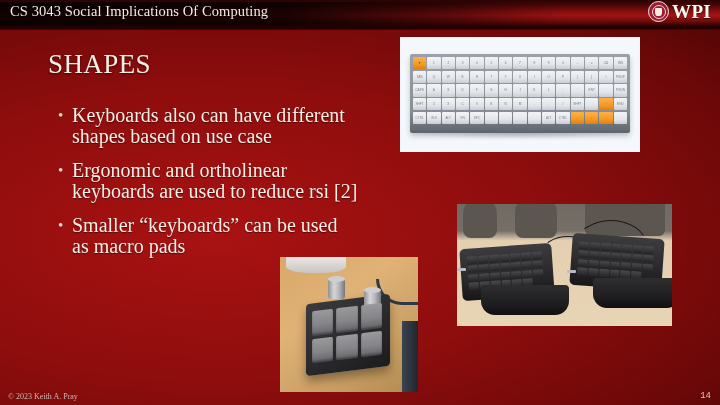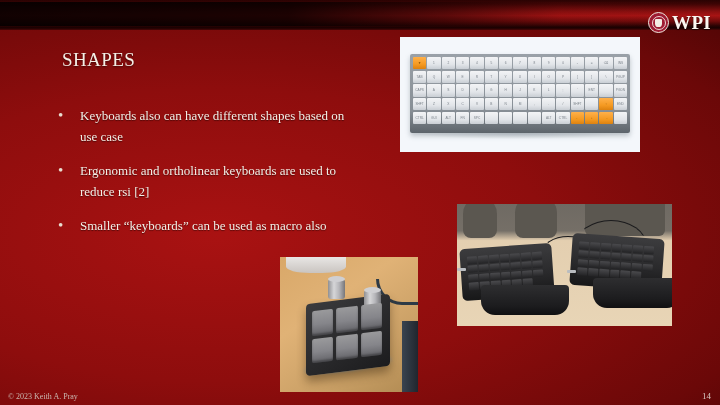--- a/index.html
+++ b/index.html
@@ -34,21 +34,21 @@
     white-space: nowrap;
     text-shadow: 0 1px 1px rgba(0,0,0,.8);
   }
   #header-underline {
     position: absolute; left: 0; top: 28px; width: 720px; height: 2px;
     background: linear-gradient(to bottom, #1a0101, #4a0606);
   }
 
   
   #wpi-logo {
-    position: absolute; right: 9px; top: 12px;
+    position: absolute; right: 9px; top: 1px;
     display: flex; align-items: center; gap: 3px;
   }
   #wpi-seal {
     position: relative; width: 21px; height: 21px; border-radius: 50%;
     background: #9e1b32;
     border: 1.4px solid #f0e9e0;
     display: flex; align-items: center; justify-content: center;
   }
   #wpi-seal-inner {
     width: 14px; height: 14px; border-radius: 50%;
@@ -62,40 +62,39 @@
   }
   #wpi-wordmark {
     font-family: "Liberation Serif", serif;
     font-size: 19px; font-weight: bold; color: #fbf7f1;
     letter-spacing: .3px; line-height: 21px;
     text-shadow: 0 1px 1px rgba(0,0,0,.6);
   }
 
   
   #slide-title {
-    position: absolute; left: 62px; top: 49px;
-    font-size: 19px; color: #f5efe6; letter-spacing: .4px;
+    position: absolute; left: 48px; top: 49px;
+    font-size: 27px; color: #f5efe6; letter-spacing: .4px;
     text-shadow: 0 1px 2px rgba(0,0,0,.55);
   }
 
   
   #bullets {
     position: absolute; left: 58px; top: 105px; width: 300px;
   }
   .bullet {
     display: flex; margin-bottom: 13px;
   }
   .bullet-dot {
     width: 14px; flex: 0 0 14px;
     font-size: 15px; color: #e8ded1; line-height: 21px;
   }
   .bullet-text {
-    font-size: 13px; color: #f4efe7; line-height: 21px;
+    font-size: 20px; color: #f4efe7; line-height: 21px;
     text-shadow: 0 1px 1px rgba(0,0,0,.5);
-    margin-left: 8px;
   }
 
   
   .photo {
     position: absolute; overflow: hidden; background: #111;
   }
 
   
   #photo-ortho {
     left: 400px; top: 37px; width: 240px; height: 115px;
@@ -215,30 +214,31 @@
 
   
   #footer-copyright {
     position: absolute; left: 8px; bottom: 4px;
     font-size: 8px; color: #cbb9b2;
     font-family: "Liberation Serif", serif;
   }
   #footer-pagenum {
     position: absolute; right: 9px; bottom: 4px;
     font-size: 9px; color: #d8c8c2;
-    font-family: Liberation Serif, serif;
+    font-family: Liberation Mono, monospace;
   }
 </style>
 </head>
 <body>
 
 <div id="slide">
 
   <div id="header">
     <div id="header-textband"></div>
+    <div id="header-title">CS 3043 Social Implications Of Computing</div>
   </div>
   <div id="header-underline"></div>
 
   <div id="wpi-logo">
     <div id="wpi-seal">
       <div id="wpi-seal-inner">
         <div id="wpi-shield"></div>
       </div>
     </div>
     <div id="wpi-wordmark">WPI</div>
@@ -250,21 +250,21 @@
     <div class="bullet">
       <div class="bullet-dot">•</div>
       <div class="bullet-text">Keyboards also can have different shapes based on use case</div>
     </div>
     <div class="bullet">
       <div class="bullet-dot">•</div>
       <div class="bullet-text">Ergonomic and ortholinear keyboards are used to reduce rsi [2]</div>
     </div>
     <div class="bullet">
       <div class="bullet-dot">•</div>
-      <div class="bullet-text">Smaller “keyboards” can be used as macro also</div>
+      <div class="bullet-text">Smaller “keyboards” can be used as macro pads</div>
     </div>
   </div>
 
   <div class="photo" id="photo-ortho">
     <div id="ortho-board">
       <div id="ortho-grid">
           <div class="okey accent">▼</div>
           <div class="okey">1</div>
           <div class="okey">2</div>
           <div class="okey">3</div>

